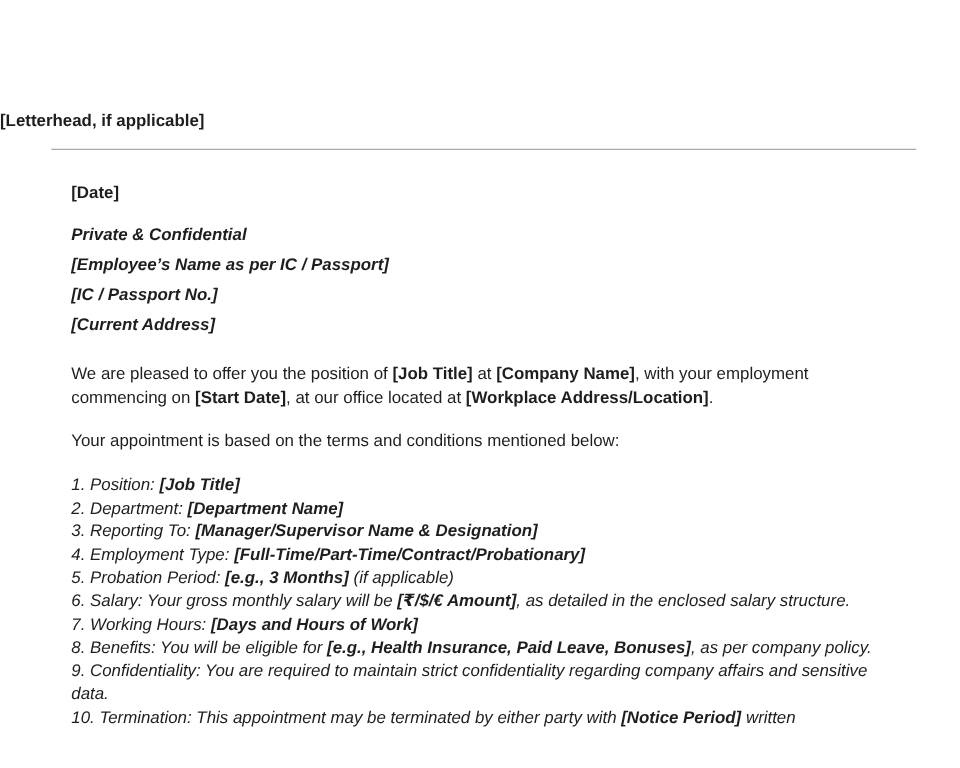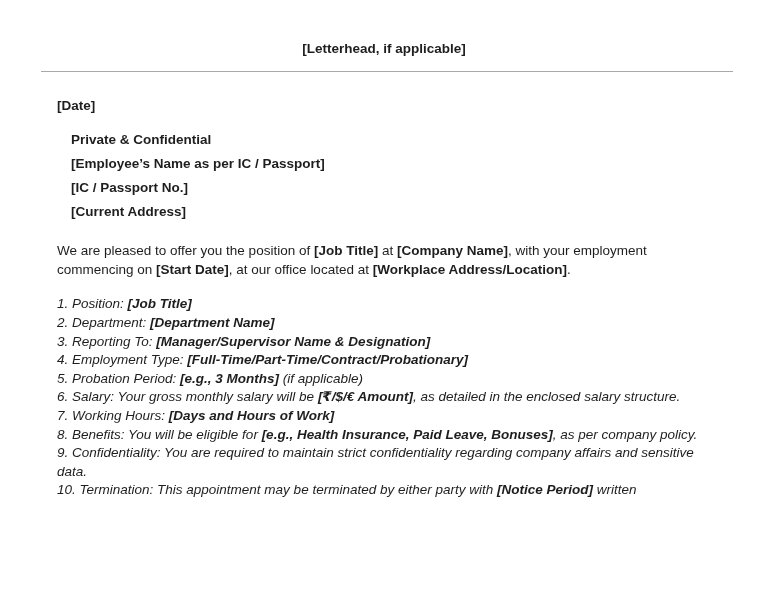--- a/index.html
+++ b/index.html
@@ -10,35 +10,36 @@
     overflow: hidden;
     background: #ffffff;
     font-family: "Liberation Sans", "DejaVu Sans", sans-serif;
     font-size: 13.5px;
     line-height: 18.6px;
     color: #1e1e1e;
     -webkit-font-smoothing: antialiased;
   }
   .letterhead {
     padding-top: 40px;
-    text-align: center;
+    text-align: left;
     font-weight: bold;
+    margin-top: 48px;
   }
   .divider {
     border: none;
     border-top: 1px solid #a9a9a9;
     height: 0;
     margin: 12px 35px 0 41px;
   }
   .content { padding: 0 57px; }
   .date {
     margin: 25px 0 0;
     font-weight: bold;
   }
-  .recipient { margin: 13px 14px 0; }
+  .recipient { margin: 13px 0 0; font-style: italic; }
   .recipient p {
     margin: 0;
     font-weight: bold;
     line-height: 24px;
   }
   .salutation { margin: 22px 0 0; }
   .para { margin: 18px 0 0; }
   .terms-intro { margin: 17px 0 0; }
   .terms { margin: 16px 0 0; font-style: italic; }
   .terms p { margin: 0; }
@@ -60,20 +61,21 @@
     <div class="recipient">
       <p>Private &amp; Confidential</p>
       <p>[Employee’s Name as per IC / Passport]</p>
       <p>[IC / Passport No.]</p>
       <p>[Current Address]</p>
     </div>
 
 
     <p class="para"><span>We are pleased to offer you the position of </span><b>[Job Title]</b><span> at </span><b>[Company Name]</b><span>, with your employment commencing on </span><b>[Start Date]</b><span>, at our office located at </span><b>[Workplace Address/Location]</b><span>.</span></p>
 
+    <p class="terms-intro">Your appointment is based on the terms and conditions mentioned below:</p>
 
     <div class="terms">
       <p><span>1. Position: </span><b>[Job Title]</b></p>
       <p><span>2. Department: </span><b>[Department Name]</b></p>
       <p><span>3. Reporting To: </span><b>[Manager/Supervisor Name &amp; Designation]</b></p>
       <p><span>4. Employment Type: </span><b>[Full-Time/Part-Time/Contract/Probationary]</b></p>
       <p><span>5. Probation Period: </span><b>[e.g., 3 Months]</b><span> (if applicable)</span></p>
       <p><span>6. Salary: Your gross monthly salary will be </span><b>[₹/$/€ Amount]</b><span>, as detailed in the enclosed salary structure.</span></p>
       <p><span>7. Working Hours: </span><b>[Days and Hours of Work]</b></p>
       <p><span>8. Benefits: You will be eligible for </span><b>[e.g., Health Insurance, Paid Leave, Bonuses]</b><span>, as per company policy.</span></p>

